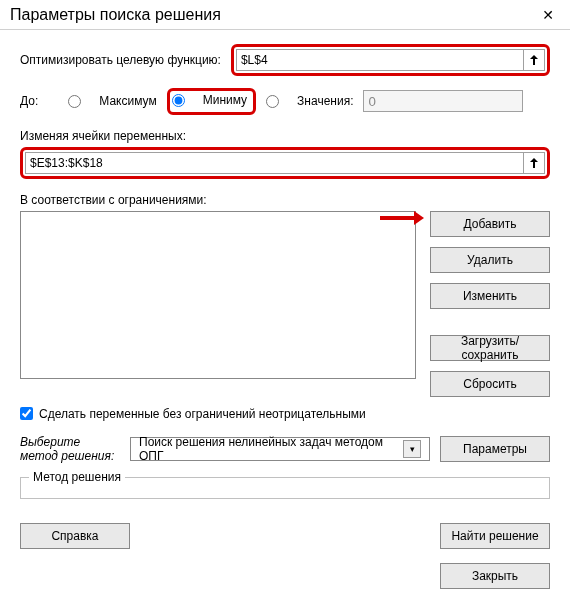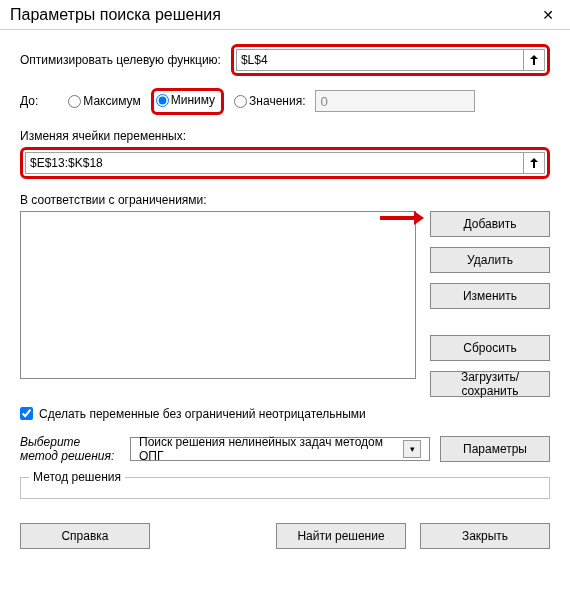--- a/index.html
+++ b/index.html
@@ -49,21 +49,21 @@
   .highlight-red {
     border: 3px solid #d60000;
     border-radius: 6px;
     padding: 2px;
     display: flex;
     align-items: center;
   }
   .obj-row { display: flex; align-items: center; gap: 10px; margin-bottom: 12px; }
   .obj-input-wrap { flex: 1; justify-content: flex-end; }
   .to-row { display: flex; align-items: center; gap: 10px; margin-bottom: 14px; }
-  .radio-wrap { display: inline-flex; align-items: center; gap: 0; justify-content: center; }
+  .radio-wrap { display: inline-flex; align-items: center; gap: 16px; justify-content: center; }
   .radio-highlight {
     border: 3px solid #d60000;
     border-radius: 6px;
     padding: 2px 6px 2px 2px;
   }
   input[type=radio] { margin: 0 2px 0 0; }
   .value-input {
     width: 160px;
     height: 22px;
     border: 1px solid #a0a0a0;
@@ -127,22 +127,22 @@
   }
   .groupbox-title {
     position: absolute;
     top: -8px; left: 8px;
     background: #fff;
     padding: 0 4px;
     font-size: 12px;
   }
   .groupbox-text { font-size: 11.5px; line-height: 1.35; color: #222; }
   .footer { display: flex; justify-content: space-between; padding: 0 20px 16px 20px; }
-  .footer-right { display: flex; gap: 14px; }
-  .footer .btn { width: 130px; }
+  .footer-right { display: flex; gap: 14px; flex-direction: column; }
+  .footer .btn { width: 110px; }
   .gap { width: 10px; }
 </style>
 </head>
 <body>
 
 <div class="titlebar">
   <span class="titlebar-title">Параметры поиска решения</span>
   <div class="close-btn">✕</div>
 </div>
 
@@ -197,22 +197,22 @@
       <div class="arrow-row">
         <svg class="arrow" viewBox="0 0 44 14">
           <line x1="0" y1="7" x2="34" y2="7" stroke="#d60000" stroke-width="4"></line>
           <polygon points="34,0 44,7 34,14" fill="#d60000"></polygon>
         </svg>
         <button class="btn" style="width:100%">Добавить</button>
       </div>
       <button class="btn">Удалить</button>
       <button class="btn">Изменить</button>
       <div style="height:6px"></div>
+      <button class="btn">Загрузить/сохранить</button>
       <button class="btn">Сбросить</button>
-      <button class="btn">Загрузить/сохранить</button>
     </div>
   </div>
 
   <label class="check-row">
     <input type="checkbox" checked="" style="">
     <span>Сделать переменные без ограничений неотрицательными</span>
   </label>
 
   <div class="method-row">
     <span class="method-label">Выберите метод решения:</span>

